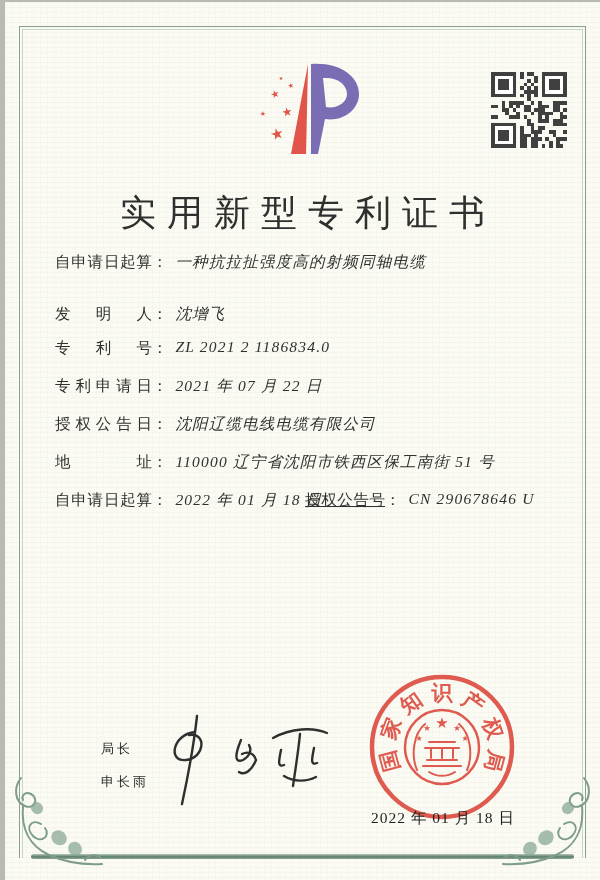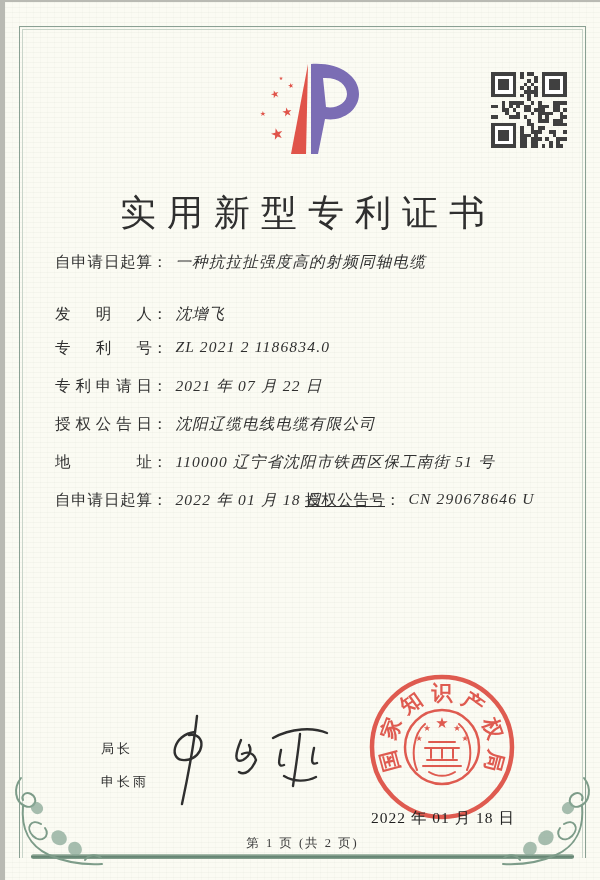--- a/index.html
+++ b/index.html
@@ -318,21 +318,20 @@
       <path class="seal-stroke" stroke-width="2" d="M70,98 L100,98"></path>
       <path class="seal-stroke" stroke-width="2" d="M66,104 L104,104"></path>
       <path class="seal-stroke" stroke-width="2" d="M60,108 C54,94 56,72 68,62"></path>
       <path class="seal-stroke" stroke-width="2" d="M110,108 C116,94 114,72 102,62"></path>
       <path class="seal-stroke" stroke-width="2" d="M72,110 C80,115 90,115 98,110"></path>
     </g>
   </svg>
 
   <div class="seal-date">2022 年 01 月 18 日</div>
 
-  <div class="footer-page">第 1 页 (共 2 页)</div>
   <div class="band"></div>
 
   <svg class="ornament left" viewBox="0 0 95 100">
     <path class="orn-stroke" d="M12,6 C4,16 6,30 16,34 C26,38 30,26 22,22 C16,19 12,24 14,28"></path>
     <path class="orn-stroke" d="M14,34 C12,56 20,74 40,83 C58,91 76,93 93,92"></path>
     <path class="orn-stroke" d="M32,52 C22,46 16,56 24,64 C32,72 42,64 36,56"></path>
     <path class="orn-leaf" d="M44,70 C38,60 50,54 56,62 C62,70 52,78 44,70 Z"></path>
     <path class="orn-leaf" d="M60,80 C56,70 68,66 72,74 C76,82 66,88 60,80 Z"></path>
     <path class="orn-leaf" d="M24,40 C18,34 26,26 32,32 C38,38 30,46 24,40 Z"></path>
     <path class="orn-stroke" d="M76,88 C80,82 88,82 92,86"></path>

